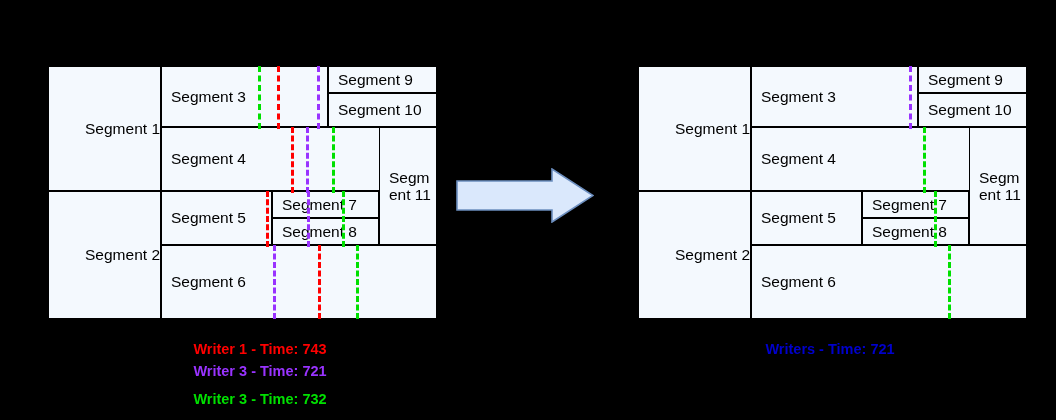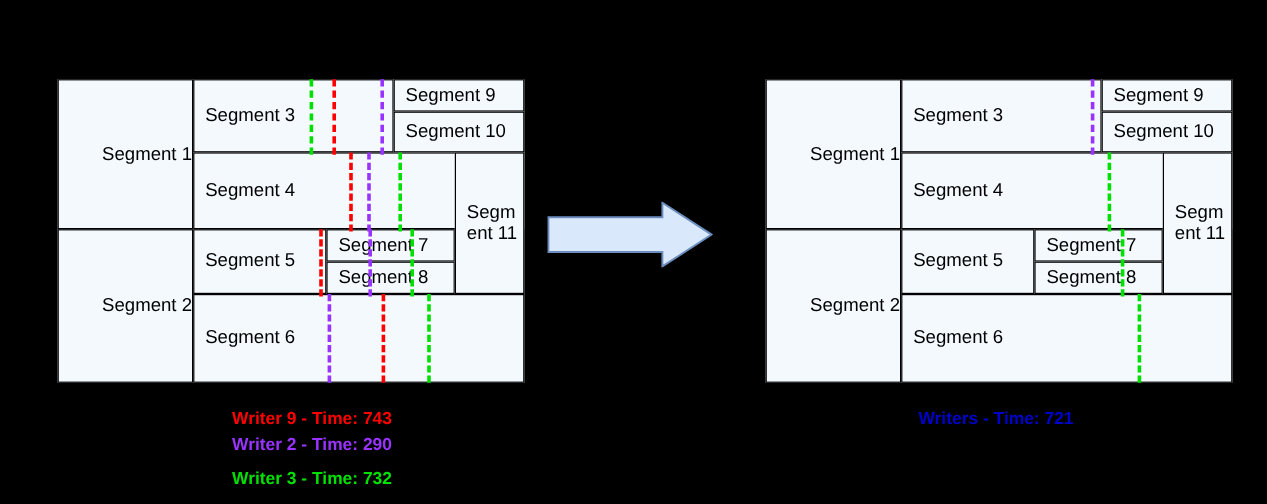--- a/index.html
+++ b/index.html
@@ -126,21 +126,21 @@
         <span class="lbl">Segm
 ent 11</span>
       </div>
       <div class="wline w2" style="left: 271px; top: 0px; height: 63px;"></div>
       <div class="wline w3" style="left: 285px; top: 61px; height: 66px;"></div>
       <div class="wline w3" style="left: 296px; top: 125px; height: 56px;"></div>
       <div class="wline w3" style="left: 310px; top: 179px; height: 74px;"></div>
     </div>
 
   <div id="left-legend" style="position: absolute; left: 130px; top: 341px; text-align: center; width: 260px;">
-      <div class="legend lg-r" style="position: relative; margin-bottom: 6px;">Writer 9 - Time: 743</div>
-      <div class="legend lg-p" style="position: relative; margin-bottom: 6px;">Writer 2 - Time: 290</div>
+      <div class="legend lg-r" style="position: relative; margin-bottom: 6px;">Writer 1 - Time: 743</div>
+      <div class="legend lg-p" style="position: relative; margin-bottom: 6px;">Writer 3 - Time: 721</div>
       <div class="legend lg-g" style="position: relative; margin-bottom: 6px;">Writer 3 - Time: 732</div>
     </div>
   <div id="right-legend" style="position: absolute; left: 700px; top: 341px; text-align: center; width: 260px;">
       <div class="legend lg-b" style="position: relative; margin-bottom: 22px;">Writers - Time: 721</div>
     </div>
 
 </div>
 
 </body></html>

